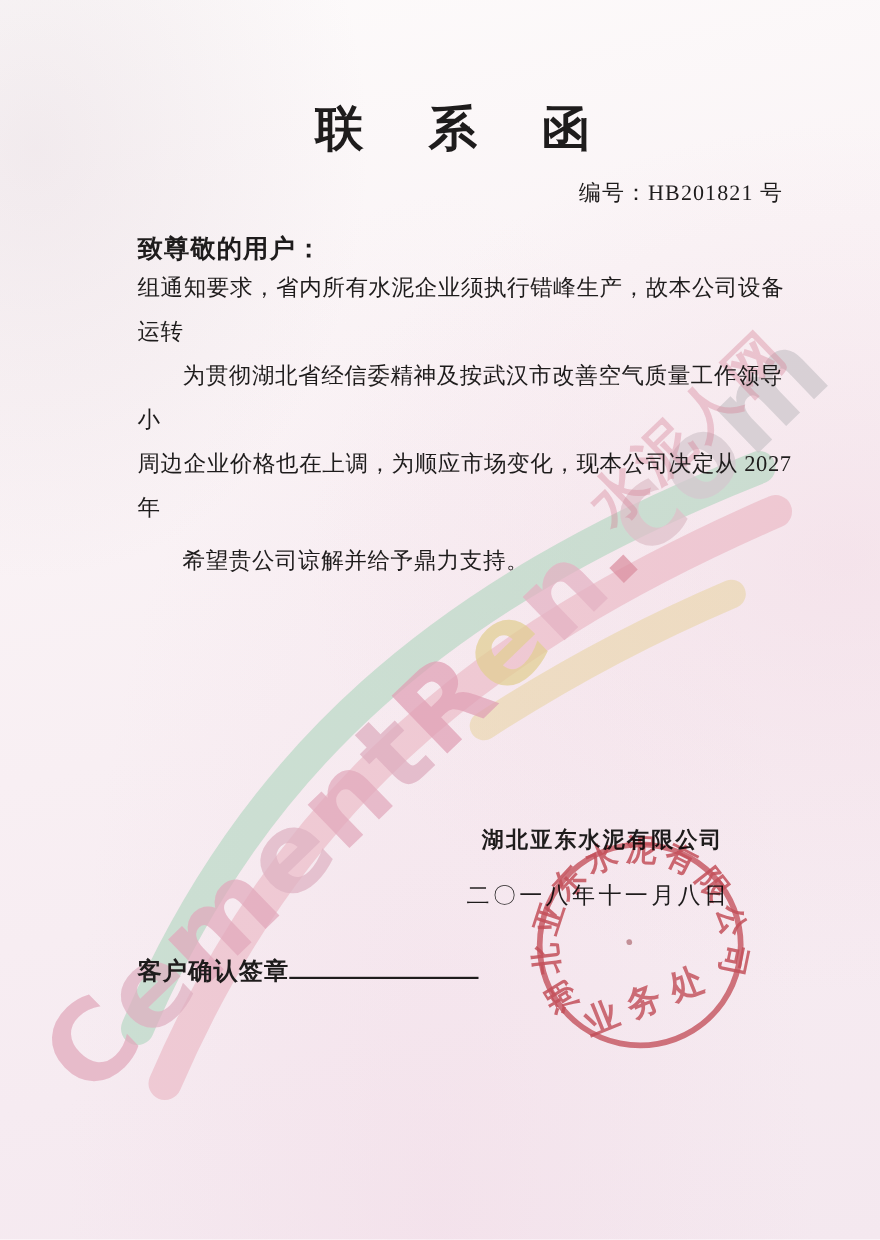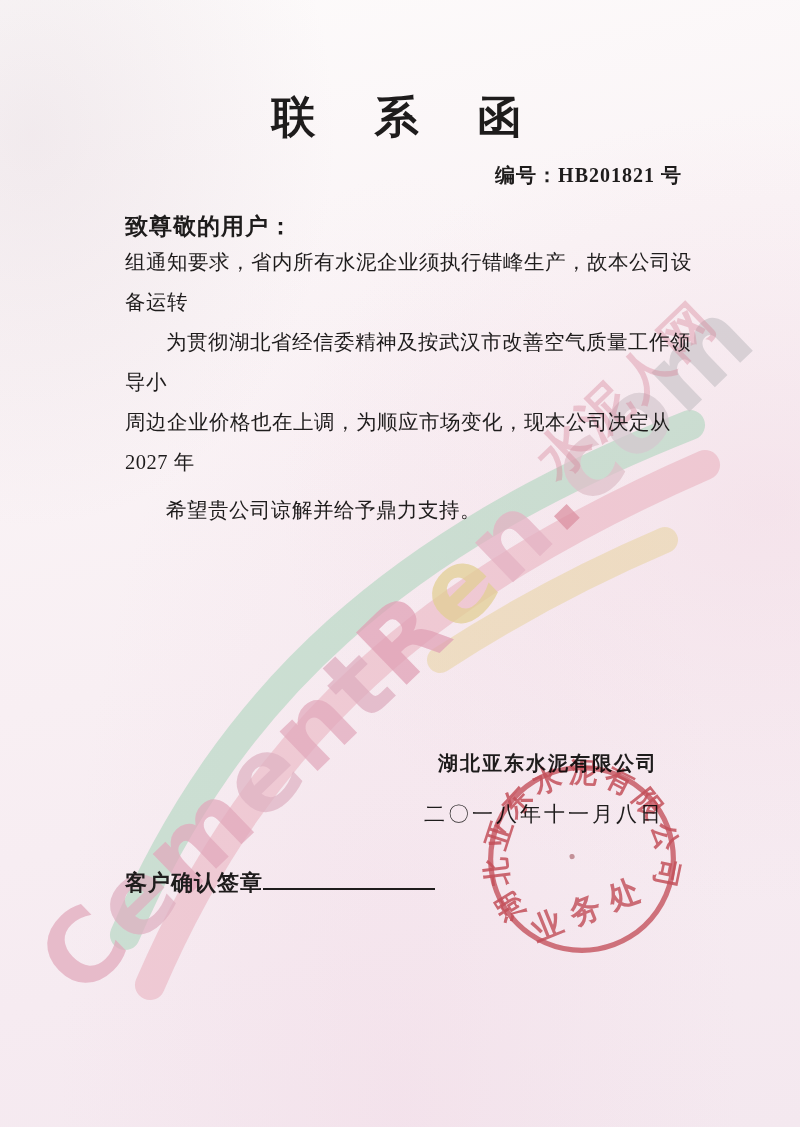--- a/index.html
+++ b/index.html
@@ -23,26 +23,26 @@
     opacity:.72; letter-spacing:2px; pointer-events:none;
   }
   .wm-cn{
     position:absolute; left:565px; top:430px; height:60px; line-height:60px;
     font-family:"DejaVu Sans","Liberation Sans",sans-serif;
     font-size:52px; font-weight:700; white-space:nowrap;
     transform:rotate(-44deg); transform-origin:0 60px;
     color:rgba(214,128,150,0.38); letter-spacing:5px; pointer-events:none;
   }
   
-  .content{position:absolute; inset:0; padding:96px 108px 0 125px;}
+  .content{position:absolute; inset:0; padding:96px 78px 0 125px;}
   .title{
     text-align:center; font-size:44px; font-weight:700; line-height:1;
     word-spacing:40px; letter-spacing:4px; margin:0 20px 0 0;
   }
-  .ref{ text-align:right; margin:22px 10px 12px 0; font-size:20px; font-weight:700; letter-spacing:1px;}
+  .ref{ text-align:right; margin:22px 10px 12px 0; font-size:20px; font-weight:400; letter-spacing:1px;}
   .salutation{ margin-top:22px; font-size:23px; font-weight:700; letter-spacing:1px;}
   .para{ font-size:20.5px; line-height:40px; letter-spacing:0.5px; margin:0;}
   .p1{ margin-top:10px; text-indent:2em;}
   .line{ font-size:20.5px; line-height:40px; letter-spacing:0.5px;}
   .indent{ text-indent:2em;}
   .p3{ margin-top:8px; text-indent:2em;}
   .company{ position:absolute; left:438px; top:750px; font-size:20px; font-weight:700; letter-spacing:2px;}
   .date{ position:absolute; left:424px; top:800px; font-size:21px; letter-spacing:3px;}
   .sig-row{ position:absolute; left:125px; top:868px; font-size:22px; font-weight:700; letter-spacing:1px;}
   .sig-line{ display:inline-block; width:172px; border-bottom:2.5px solid #1e1c1c; height:20px; vertical-align:baseline;}

